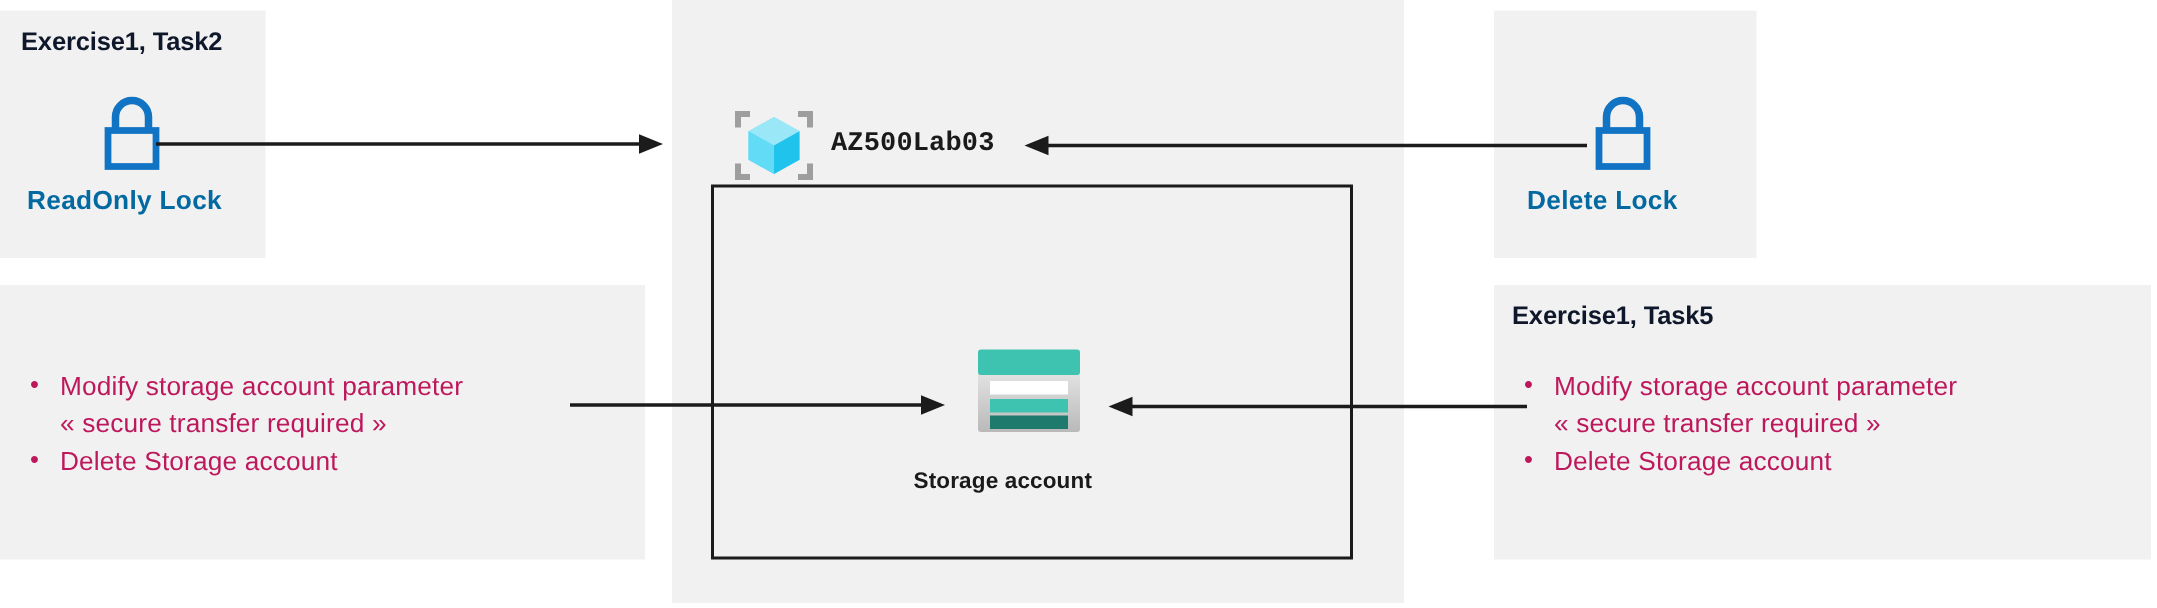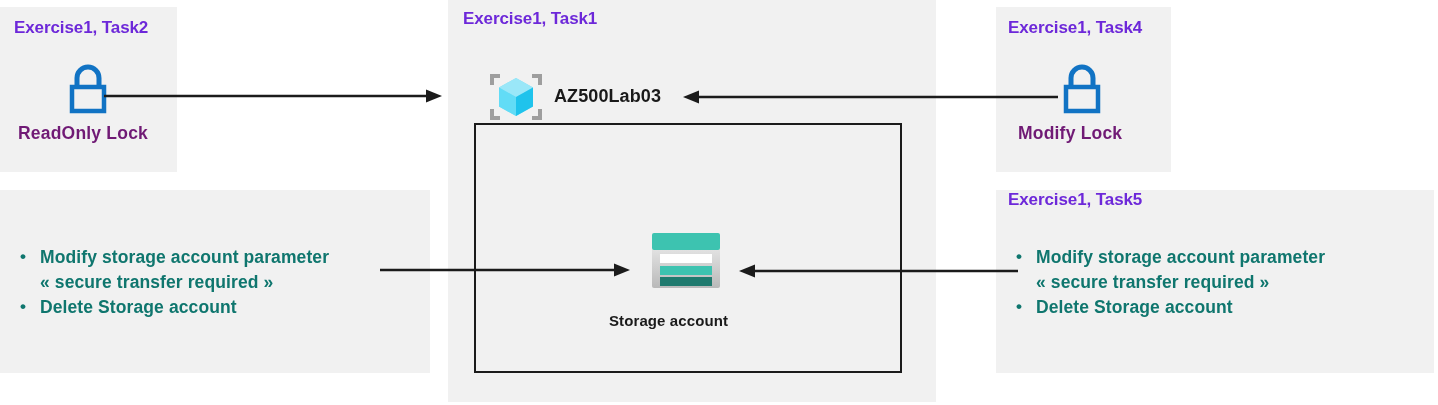--- a/index.html
+++ b/index.html
@@ -17,66 +17,67 @@
     background: #ffffff;
     overflow: hidden;
   }
   .panel {
     position: absolute;
     background: #f1f1f1;
     box-sizing: border-box;
   }
   .panel-title {
     position: absolute;
-    color: #6d28d9;
+    color: #0f172a;
     font-weight: bold;
     font-size: 17px;
     letter-spacing: -0.1px;
     white-space: nowrap;
   }
   .lock-wrap {
     position: absolute;
   }
   .caption {
     position: absolute;
-    color: #701a75;
+    color: #0369a1;
     font-weight: bold;
     font-size: 17.5px;
     white-space: nowrap;
     letter-spacing: 0.2px;
   }
   .rg-label {
     position: absolute;
     color: #1a1a1a;
     font-weight: bold;
     font-size: 18px;
     white-space: nowrap;
     letter-spacing: 0.1px;
+    font-family: Liberation Mono, monospace;
   }
   .storage-label {
     position: absolute;
     color: #1a1a1a;
     font-weight: bold;
     font-size: 15px;
     white-space: nowrap;
     letter-spacing: 0.1px;
   }
   .inner-box {
     position: absolute;
     border: 2.5px solid #1b1b1b;
     box-sizing: border-box;
     background: transparent;
   }
   .bullets {
     position: absolute;
     margin: 0;
     padding: 0;
     list-style: none;
-    color: #0f766e;
-    font-weight: bold;
+    color: #be185d;
+    font-weight: normal;
     font-size: 17.5px;
     line-height: 25px;
     letter-spacing: 0.1px;
   }
   .bullets li {
     position: relative;
     padding-left: 24px;
   }
   .bullets li::before {
     content: "\2022";
@@ -98,21 +99,20 @@
     position: absolute;
   }
 </style>
 </head>
 <body>
 
 <div id="canvas">
 
   <div class="panel" style="left:448px; top:0px; width:488px; height:402px;"></div>
 
-  <div class="panel-title" style="left:463px; top:9px;">Exercise1, Task1</div>
 
   <div class="icon-rg" style="left:487px; top:72px; width:58px; height:50px;">
     <svg width="58" height="50" viewBox="0 0 58 50">
       <path d="M11 4 L5 4 L5 11" fill="none" stroke="#9e9e9e" stroke-width="4" stroke-linecap="square"></path>
       <path d="M5 39 L5 46 L11 46" fill="none" stroke="#9e9e9e" stroke-width="4" stroke-linecap="square"></path>
       <path d="M47 4 L53 4 L53 11" fill="none" stroke="#9e9e9e" stroke-width="4" stroke-linecap="square"></path>
       <path d="M53 39 L53 46 L47 46" fill="none" stroke="#9e9e9e" stroke-width="4" stroke-linecap="square"></path>
       <polygon points="29,6 46,15.5 46,34.5 29,44 12,34.5 12,15.5" fill="#7fdff5"></polygon>
       <polygon points="29,6 46,15.5 29,25 12,15.5" fill="#9ae7f8"></polygon>
       <polygon points="29,25 46,15.5 46,34.5 29,44" fill="#1fc3ec"></polygon>
@@ -163,34 +163,33 @@
       <span class="cont">Modify storage account parameter</span>
       <span class="cont">« secure transfer required »</span>
     </li>
     <li>
       <span class="cont">Delete Storage account</span>
     </li>
   </ul>
 
   <div class="panel" style="left:996px; top:7px; width:175px; height:165px;"></div>
 
-  <div class="panel-title" style="left:1008px; top:18px;">Exercise1, Task4</div>
 
   <div class="lock-wrap" style="left:1060px; top:64px; width:44px; height:50px;">
     <svg width="44" height="50" viewBox="0 0 44 50">
       <path d="M11 23 L11 14 A11 11 0 0 1 33 14 L33 23" fill="none" stroke="#1173c4" stroke-width="5"></path>
       <rect x="6" y="23" width="32" height="24" fill="none" stroke="#1173c4" stroke-width="4.5"></rect>
     </svg>
   </div>
 
-  <div class="caption" style="left:1018px; top:123px;">Modify Lock</div>
+  <div class="caption" style="left:1018px; top:123px;">Delete Lock</div>
 
   <div class="panel" style="left:996px; top:190px; width:438px; height:183px;"></div>
 
-  <div class="panel-title" style="left:1008px; top:190px;text-align:center;">Exercise1, Task5</div>
+  <div class="panel-title" style="left:1008px; top:201px;text-align:center;">Exercise1, Task5</div>
 
   <ul class="bullets" style="left:1012px; top:245px; width:410px;">
     <li>
       <span class="cont">Modify storage account parameter</span>
       <span class="cont">« secure transfer required »</span>
     </li>
     <li>
       <span class="cont">Delete Storage account</span>
     </li>
   </ul>

